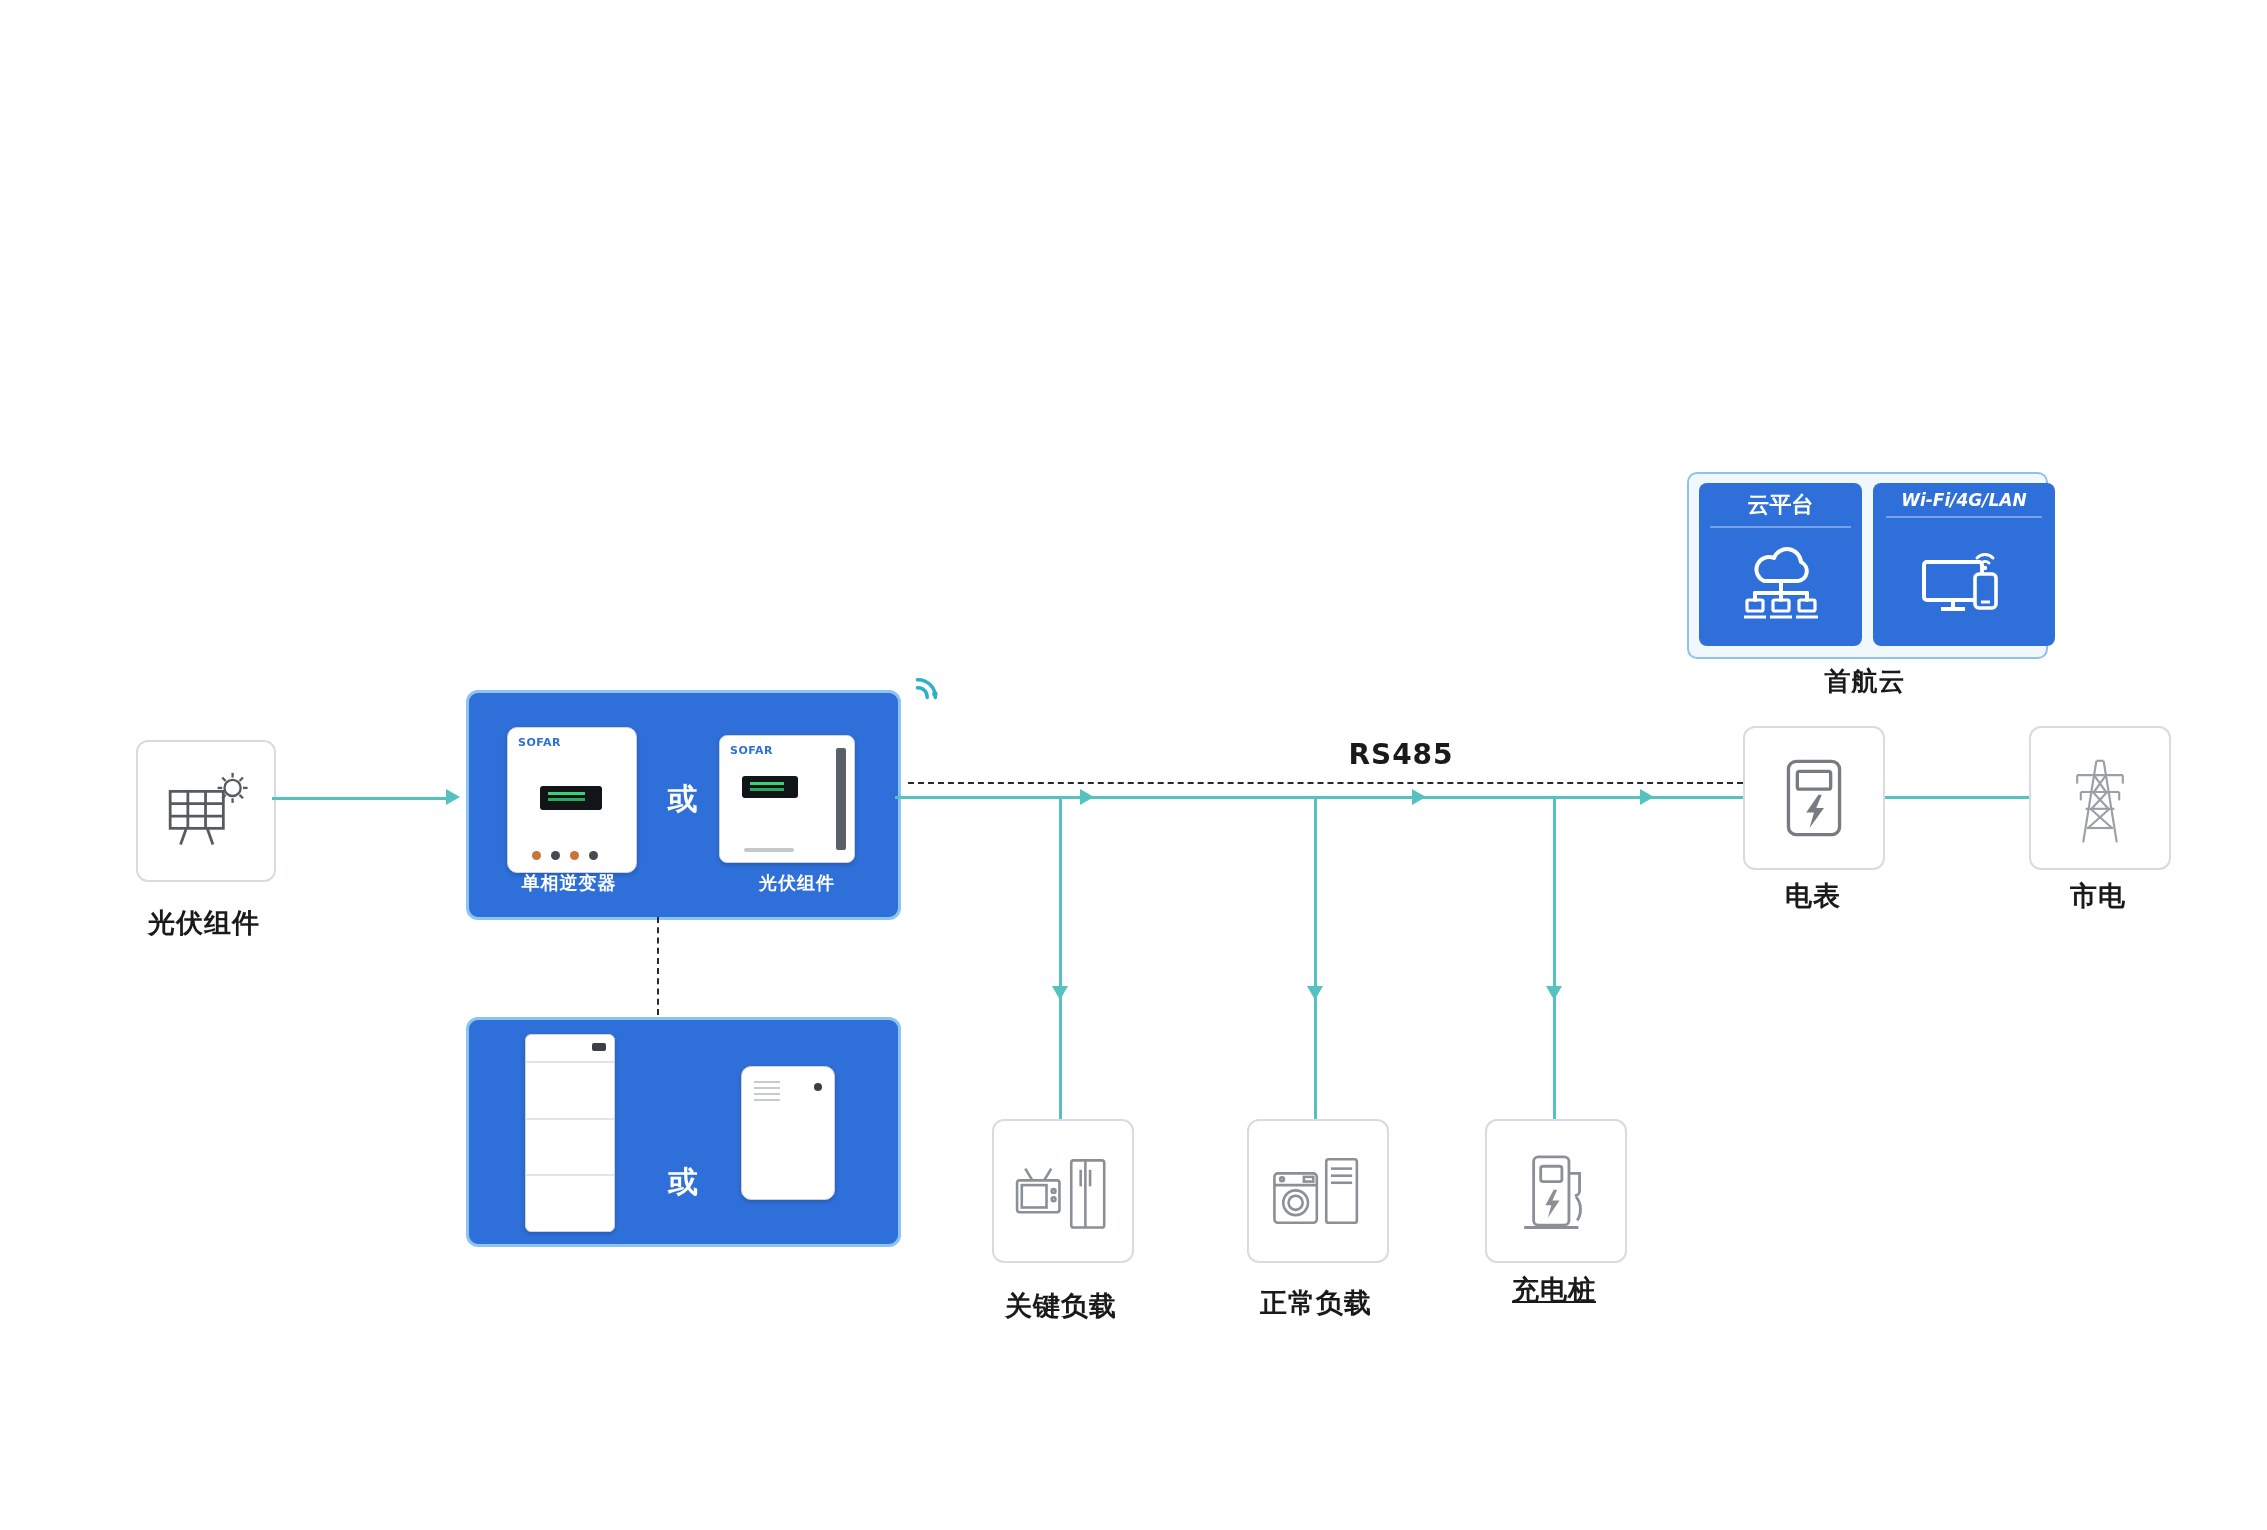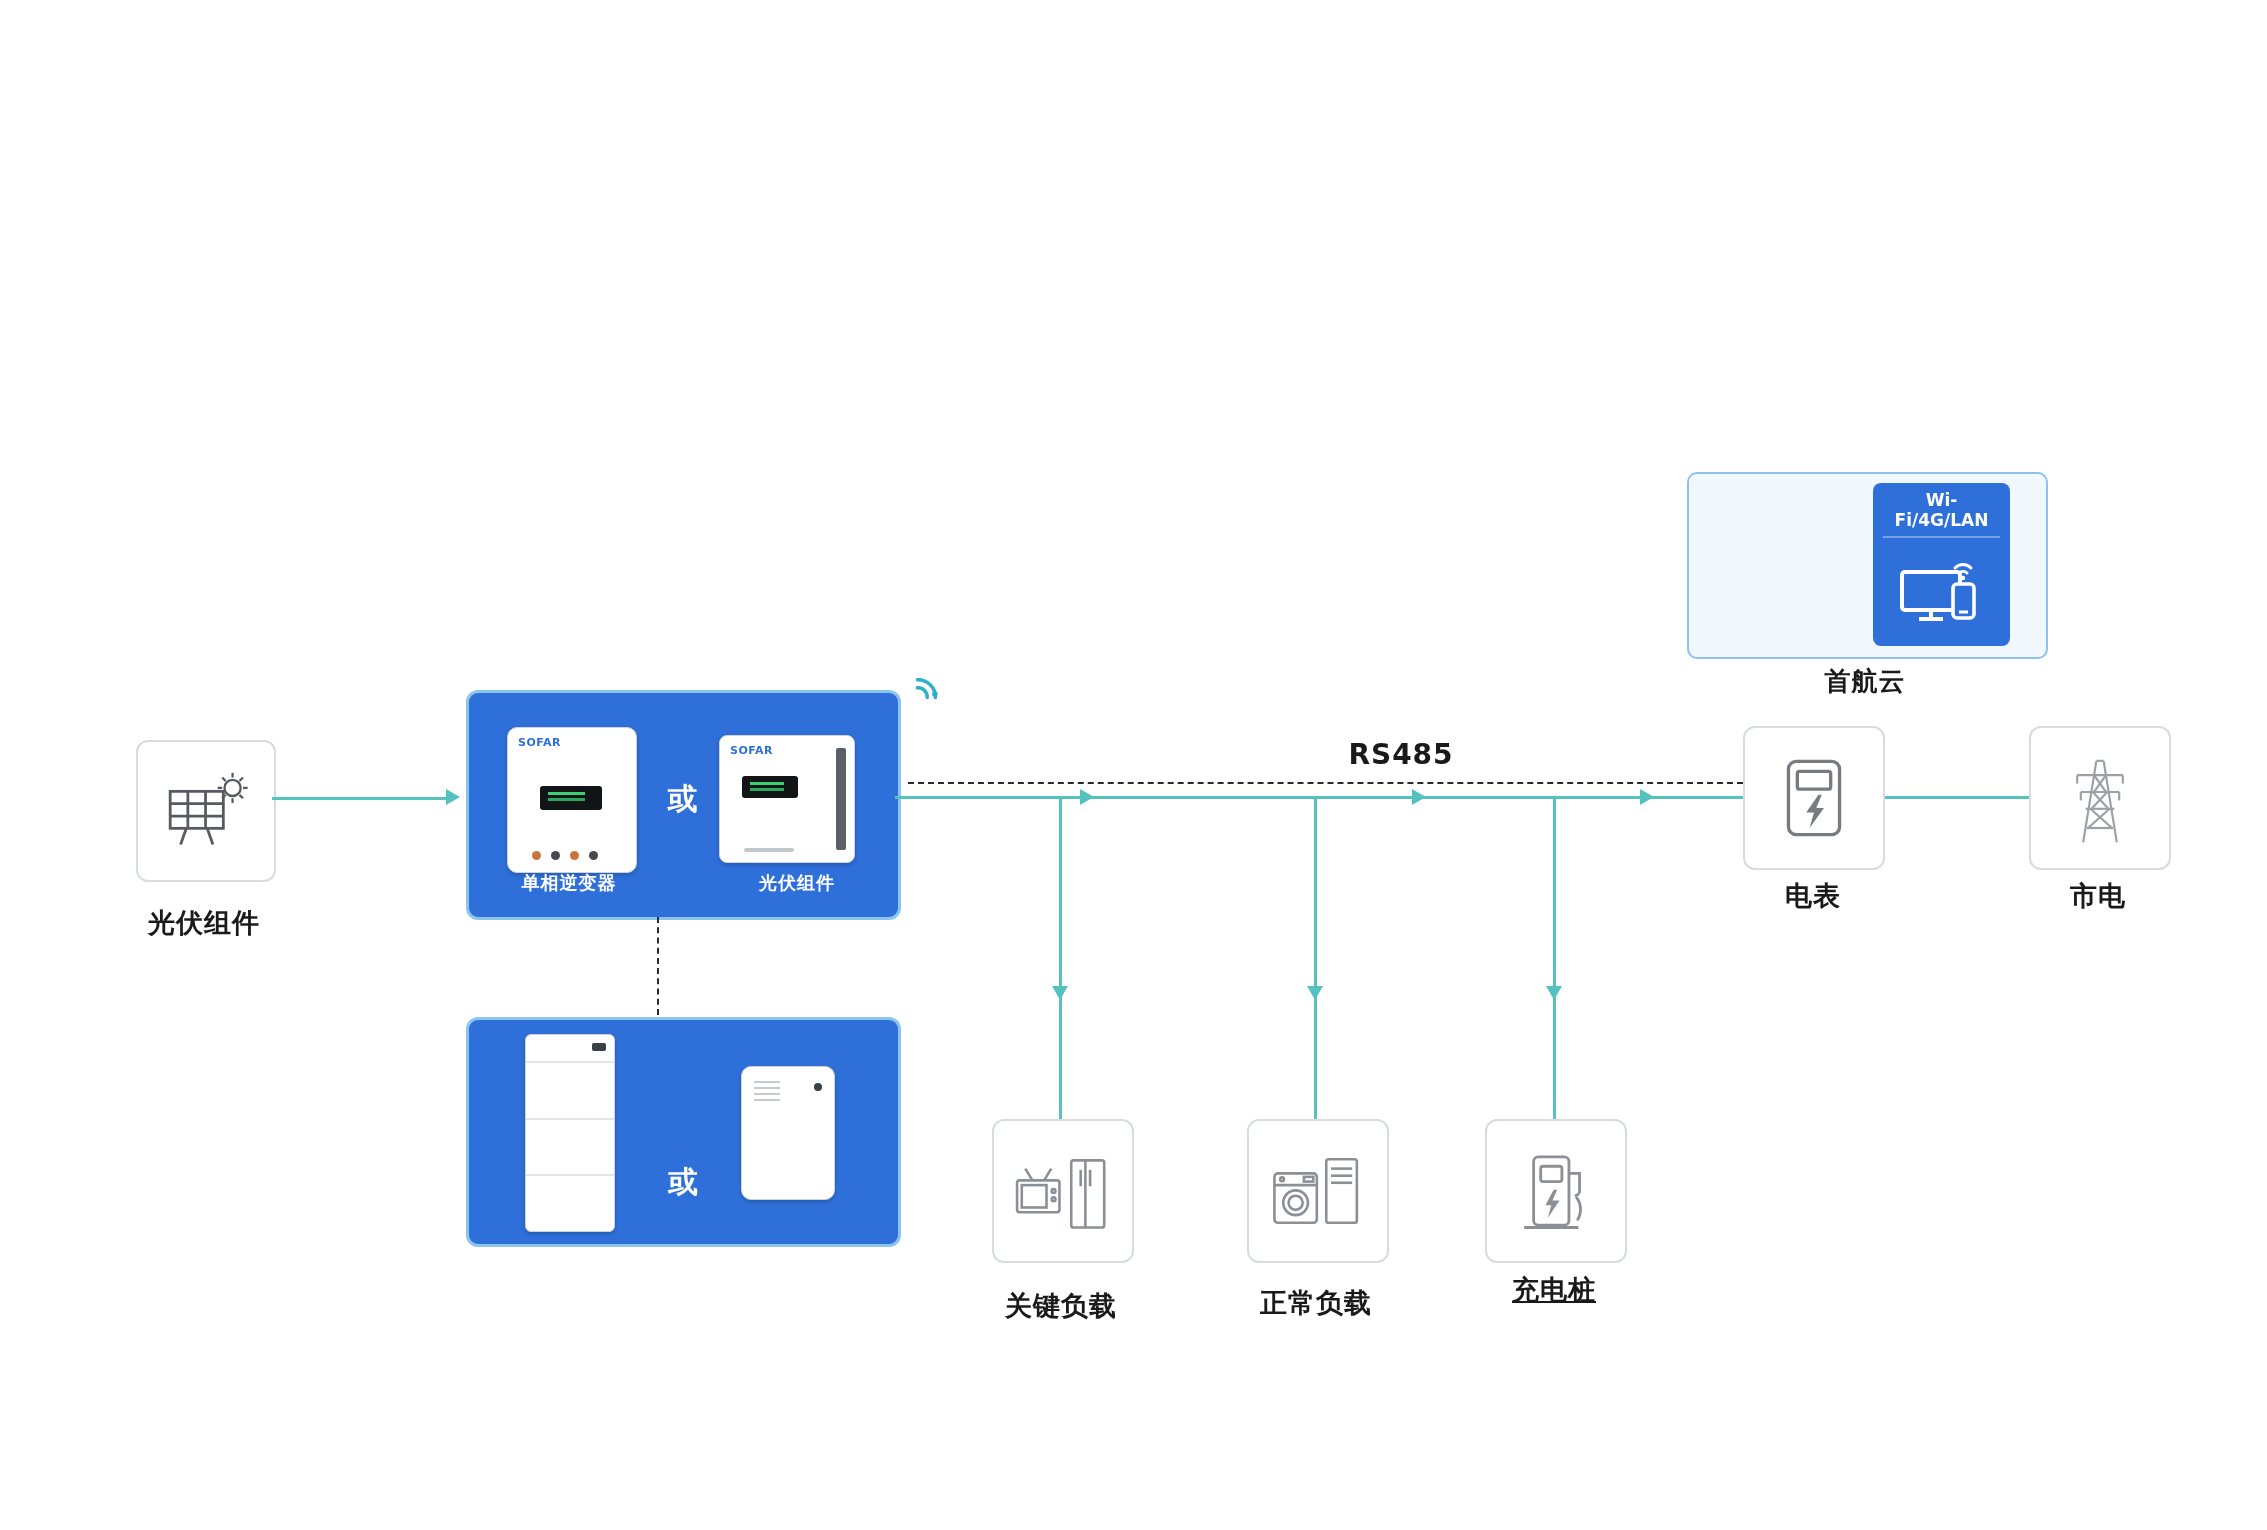--- a/index.html
+++ b/index.html
@@ -239,22 +239,45 @@
         <line x1="64" y1="26" x2="64" y2="33"></line>
         <line x1="29" y1="40" x2="29" y2="47"></line>
         <line x1="61" y1="40" x2="61" y2="47"></line>
       </g>
     </svg>
   </div>
   <div class="lbl" style="left:1978px;top:878px;width:240px;">市电</div>
 
   <div style="position:absolute;left:1687px;top:472px;width:357px;height:183px;background:#f0f7fd;border:2px solid #8fc1ed;border-radius:10px;">
 
-
-    <div class="cloud-card" style="left:184px;top:9px;width:137px;height:163px;">
+    <div class="cloud-card" style="left:10px;top:9px;width:163px;height:163px;">
+      <div class="hdr" style="font-size:22px;">云平台</div>
+      <div class="ic">
+        <svg width="110" height="100" viewBox="0 0 100 100">
+          <g stroke="#ffffff" stroke-width="4" fill="none" stroke-linecap="round" stroke-linejoin="round">
+            <path d="M33 44 h34 a10 10 0 0 0 3 -19 a14 14 0 0 0 -27 -4 a11 11 0 0 0 -10 23 z"></path>
+            <line x1="50" y1="44" x2="50" y2="56"></line>
+            <line x1="24" y1="56" x2="76" y2="56"></line>
+            <line x1="24" y1="56" x2="24" y2="63"></line>
+            <line x1="50" y1="56" x2="50" y2="63"></line>
+            <line x1="76" y1="56" x2="76" y2="63"></line>
+          </g>
+          <g stroke="#ffffff" stroke-width="3.2" fill="none">
+            <rect x="16" y="63" width="16" height="11" rx="1.5"></rect>
+            <rect x="42" y="63" width="16" height="11" rx="1.5"></rect>
+            <rect x="68" y="63" width="16" height="11" rx="1.5"></rect>
+            <line x1="13" y1="80" x2="35" y2="80"></line>
+            <line x1="39" y1="80" x2="61" y2="80"></line>
+            <line x1="65" y1="80" x2="87" y2="80"></line>
+          </g>
+        </svg>
+      </div>
+    </div>
+
+    <div class="cloud-card" style="left:184px;top:9px;width:182px;height:163px;font-style:italic;">
       <div class="hdr" style="font-size:17px;">Wi-Fi/4G/LAN</div>
       <div class="ic">
         <svg width="112" height="100" viewBox="0 0 100 100">
           <g stroke="#ffffff" stroke-width="4" fill="none">
             <rect x="10" y="30" width="58" height="38" rx="3"></rect>
             <line x1="39" y1="68" x2="39" y2="77"></line>
             <line x1="27" y1="77" x2="51" y2="77"></line>
           </g>
           <g stroke="#ffffff" stroke-width="3" fill="none" stroke-linecap="round">
             <path d="M63 26 a11 11 0 0 1 16 0"></path>

